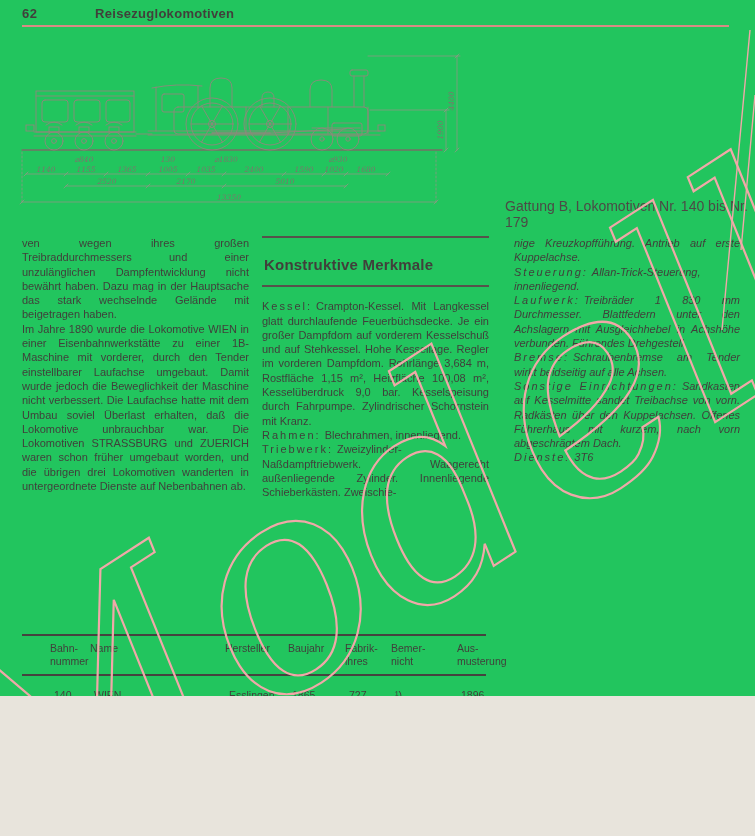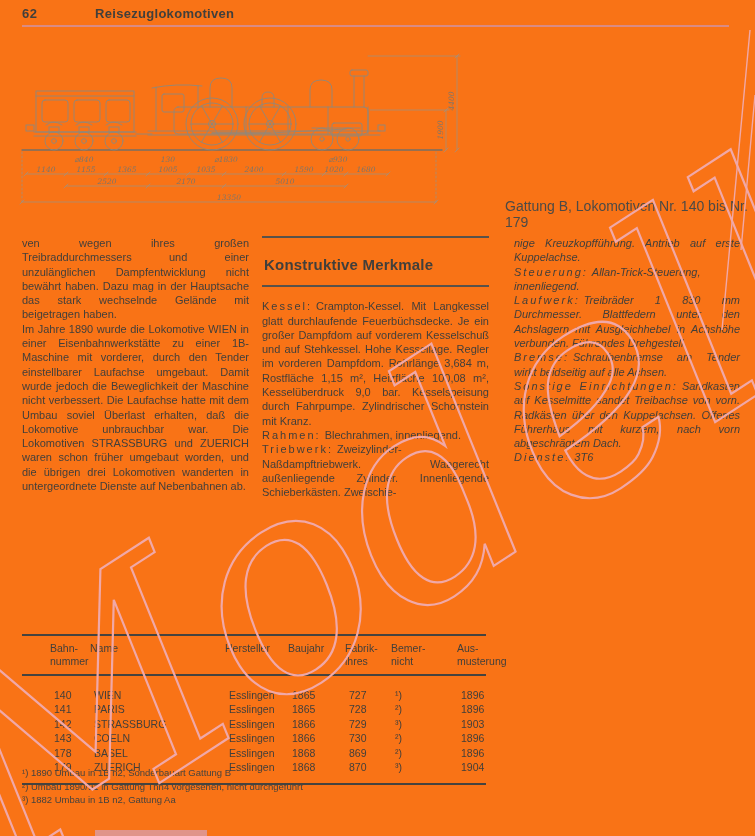--- a/index.html
+++ b/index.html
@@ -1,19 +1,19 @@
 <!DOCTYPE html>
 <html><head>
 <meta charset="utf-8">
 <style>
   html,body{margin:0;padding:0;background:#e8e4dc;}
   .page{
     position:relative;
-    width:755px;height:836px;
-    background:#f97316;
+    width:755px;height:696px;
+    background:#22c55e;
     overflow:hidden;
     font-family:"Liberation Sans",sans-serif;
     color:#413f3b;
   }
   
   .hdr-num{position:absolute;left:22px;top:6px;font-size:13px;font-weight:bold;letter-spacing:.5px;}
   .hdr-title{position:absolute;left:95px;top:6px;font-size:13px;font-weight:bold;letter-spacing:.3px;}
   .hdr-rule{position:absolute;left:22px;top:25px;width:707px;height:2px;background:#d98b84;}
   
   .drawing{position:absolute;left:16px;top:28px;width:448px;height:200px;}

